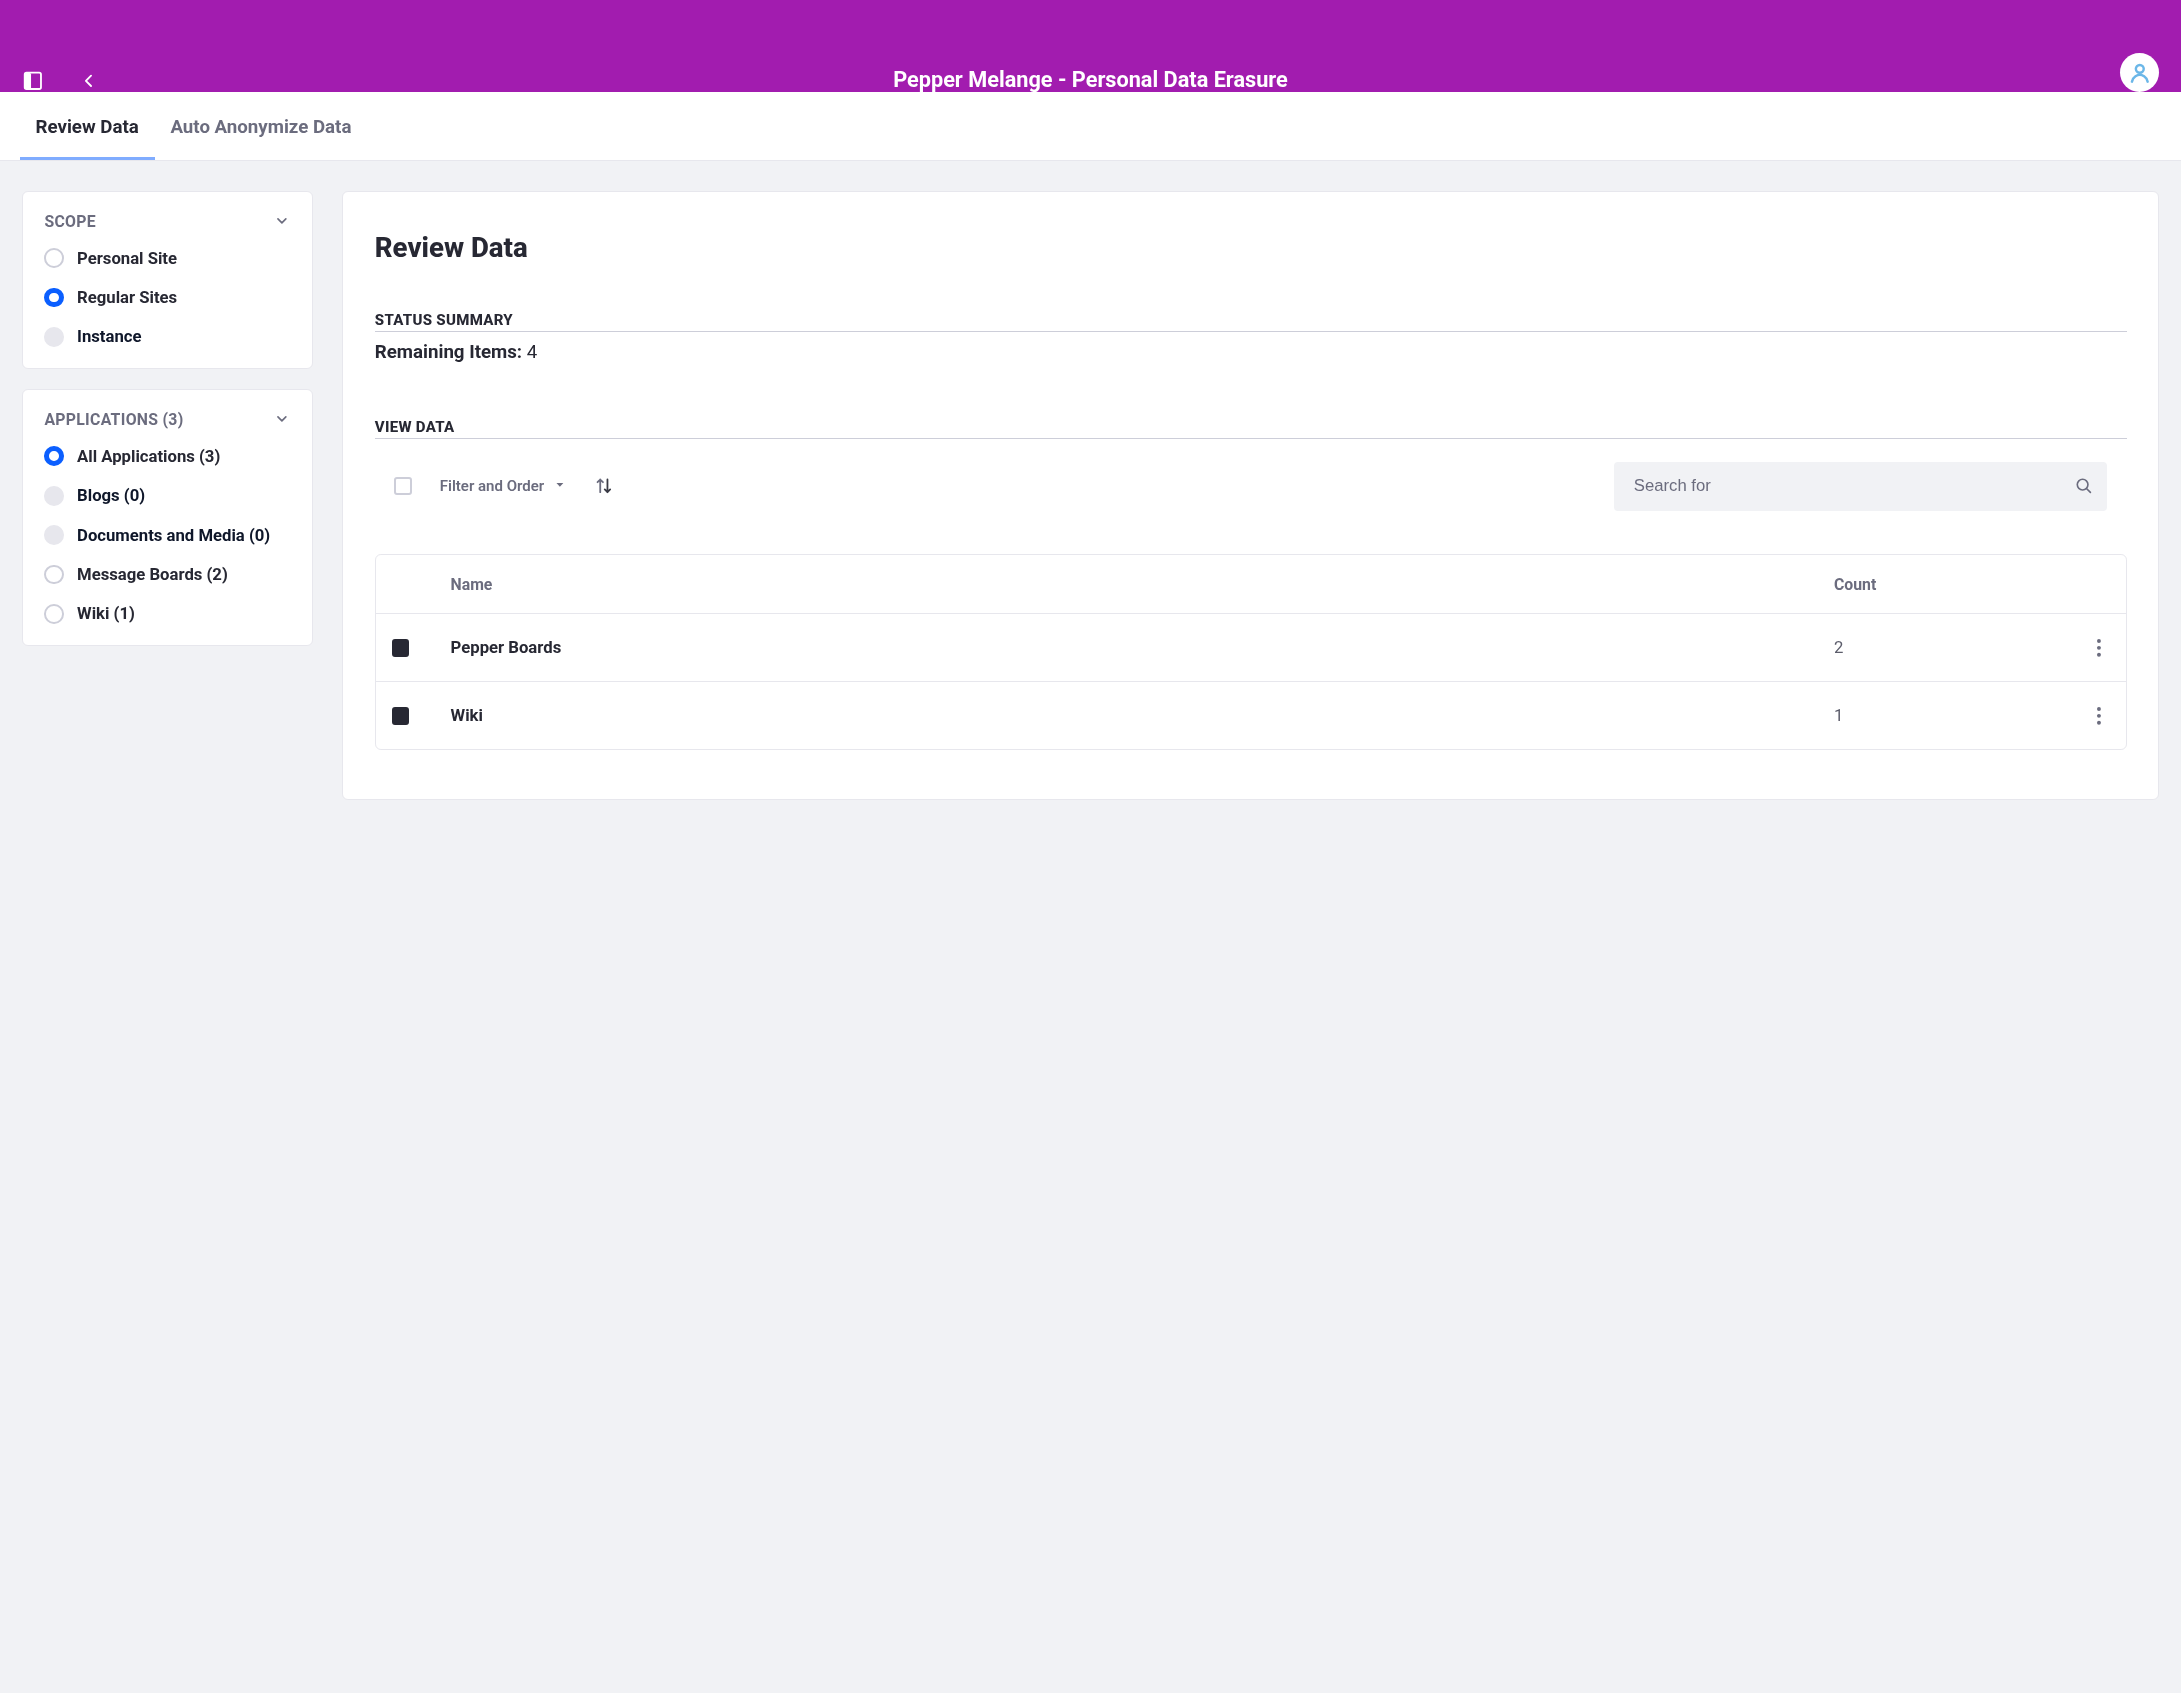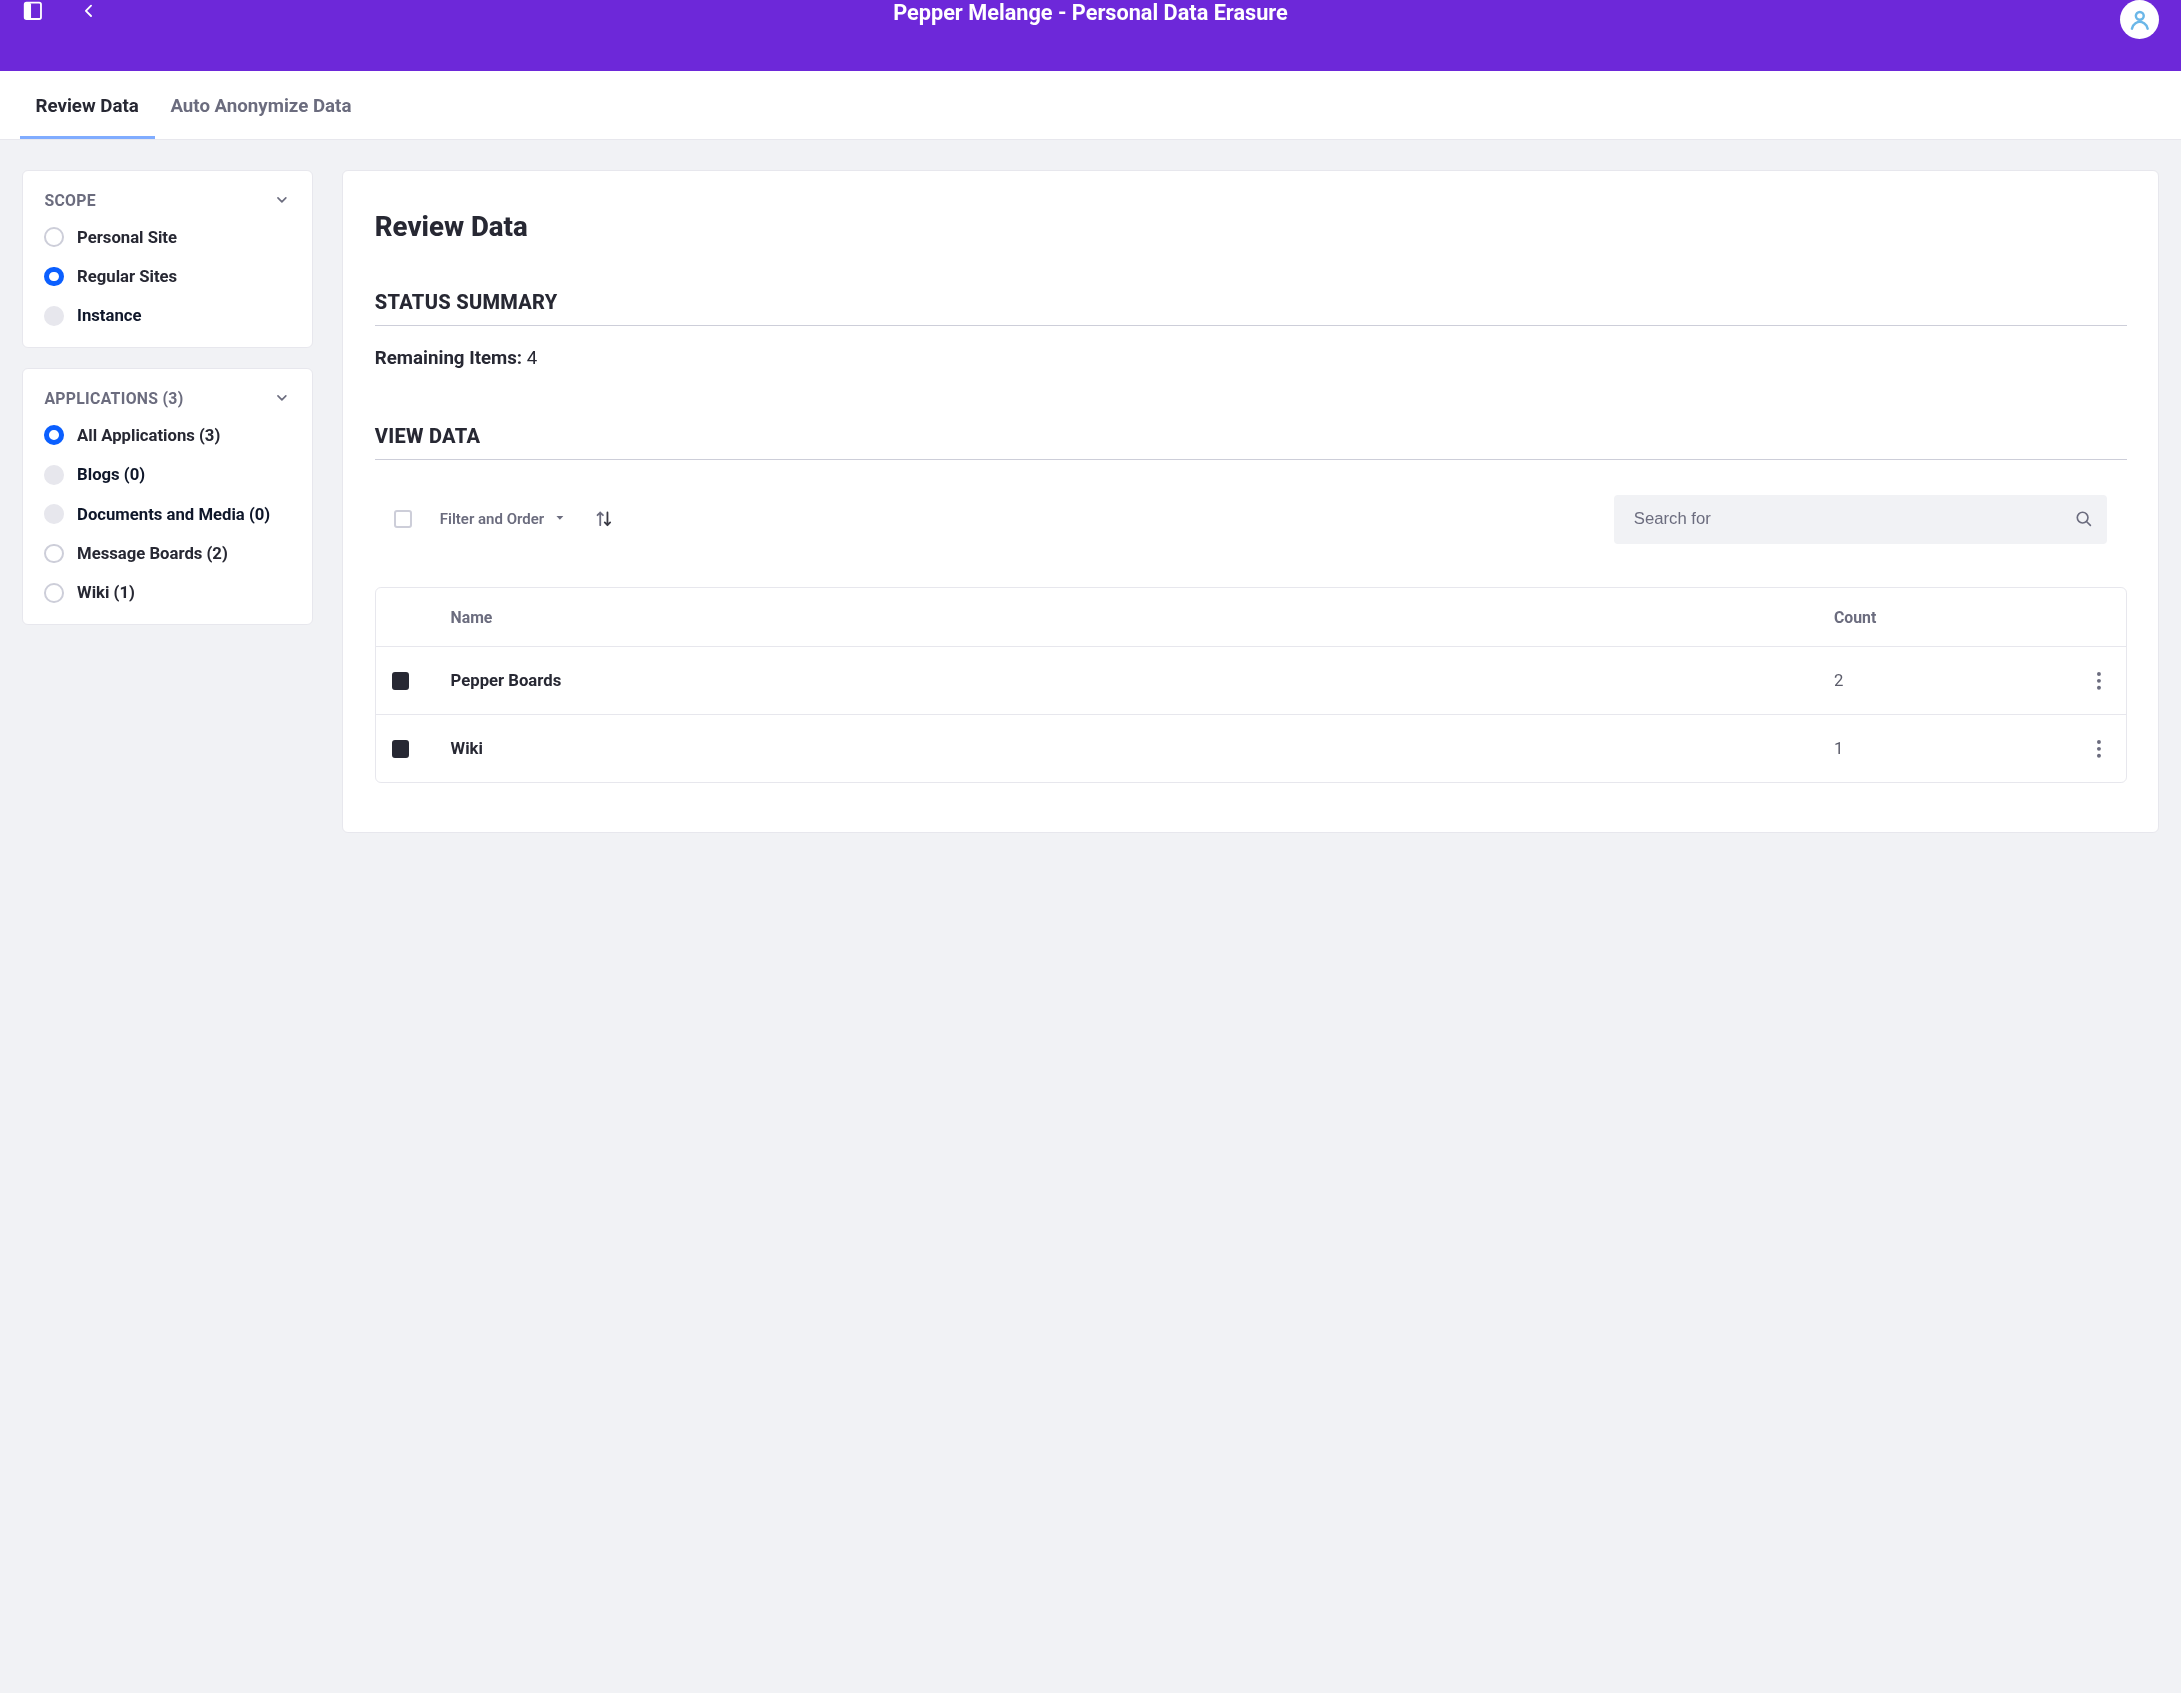--- a/index.html
+++ b/index.html
@@ -6,24 +6,24 @@
   html, body { height: 100%; }
   body {
     font-family: -apple-system, BlinkMacSystemFont, "Segoe UI", Roboto, "Helvetica Neue", Arial, sans-serif;
     background: #f1f2f5;
     color: #272833;
     font-size: 16.7px;
   }
 
   
   .topbar {
-    background: #6d28d9;
-    height: 71px;
-    display: flex;
-    align-items: flex-start;
+    background: #a21caf;
+    height: 92px;
+    display: flex;
+    align-items: flex-end;
     padding: 0 21.7px;
     position: relative;
   }
   .topbar-left { display:flex; align-items:center; gap: 37px; }
   .panel-toggle svg, .back-btn svg { display:block; }
   .panel-toggle, .back-btn, .avatar-btn { cursor: pointer; }
   .topbar-title {
     position: absolute;
     left: 50%;
     transform: translateX(-50%);
@@ -127,27 +127,27 @@
     border: 1px solid #e7e7ed;
     border-radius: 5.9px;
     padding: 39px 31.5px 49px 31.5px;
   }
   .page-heading {
     font-size: 27.6px;
     font-weight: 800;
     margin-bottom: 47px;
   }
   .section-title {
-    font-size: 20px;
+    font-size: 15px;
     font-weight: 800;
     color: #272833;
     letter-spacing: 0.3px;
-    padding-bottom: 11px;
+    padding-bottom: 2px;
     border-bottom: 1px solid #cdced9;
-    margin-bottom: 21px;
+    margin-bottom: 9px;
   }
   .remaining-row {
     font-size: 18.7px;
     font-weight: 400;
     margin-bottom: 55px;
   }
   .remaining-row .label { font-weight: 700; }
 
   
   .toolbar {

